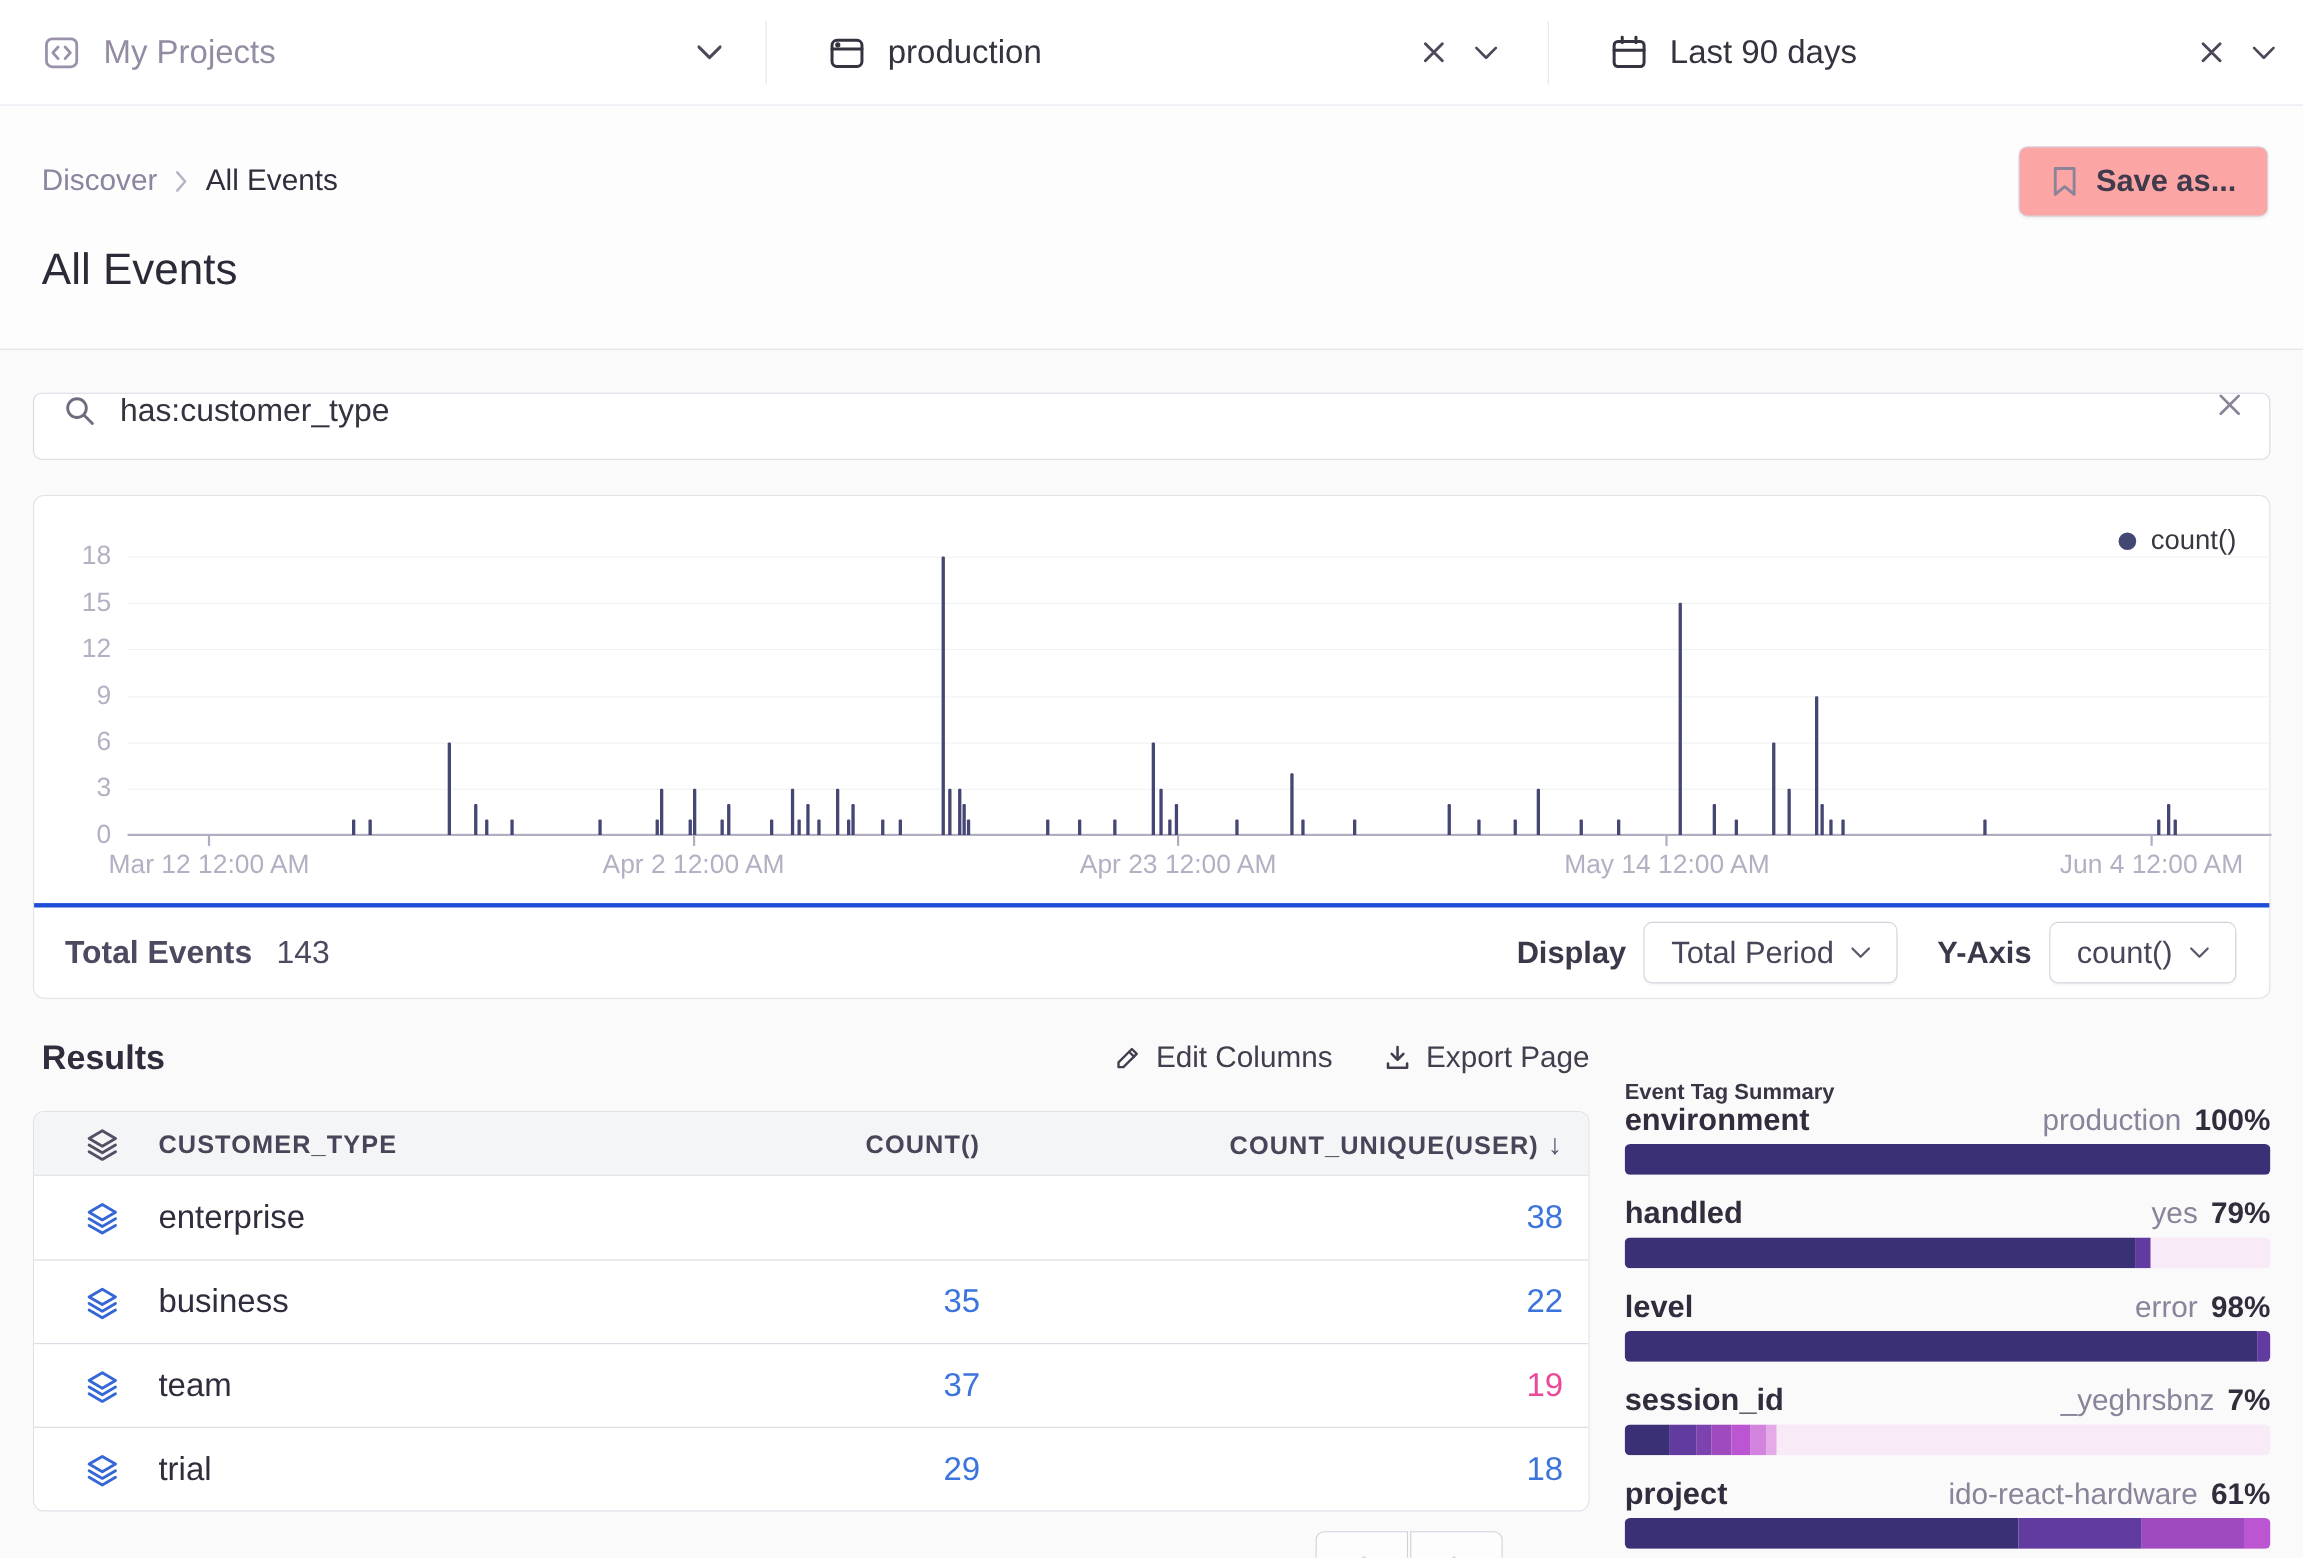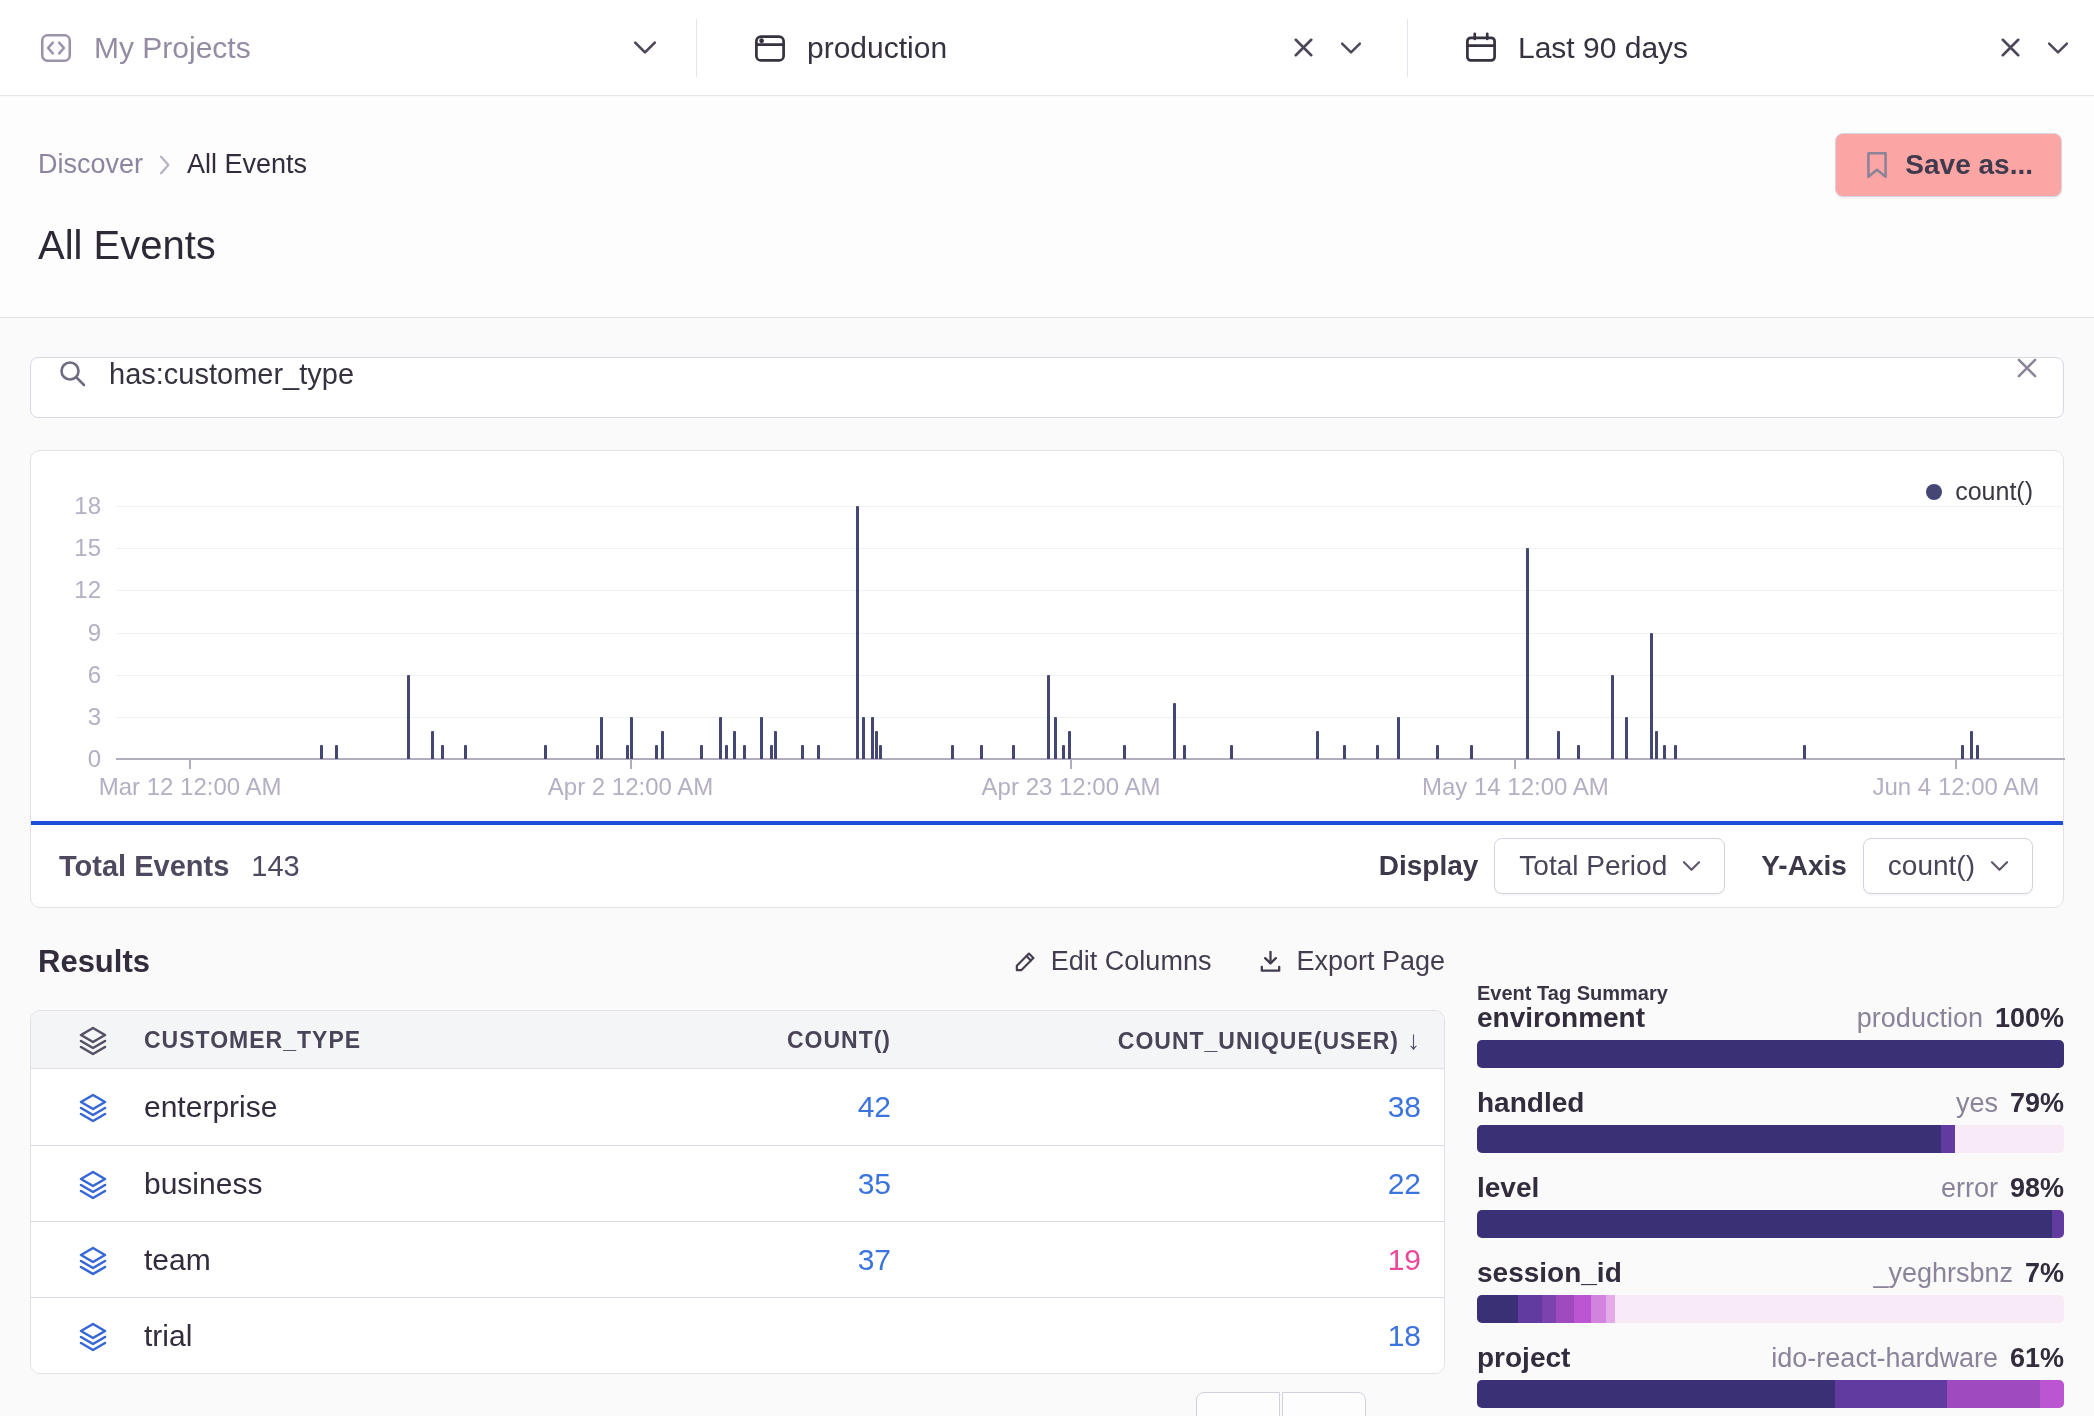--- a/index.html
+++ b/index.html
@@ -343,21 +343,20 @@
     <span class="th th-c3"><span>COUNT_UNIQUE(USER)</span><span class="sort-arrow">↓</span></span>
   </div>
   <div>
       <div class="trow">
         <svg width="28" height="30" viewBox="0 0 28 30" fill="none" stroke="currentColor" stroke-width="2.6" stroke-linejoin="round" stroke-linecap="round" class="row-icon">
     <path d="M14 2 L26 9 L14 16 L2 9 Z"></path>
           <path d="M2 15 L14 22 L26 15"></path>
           <path d="M2 21 L14 28 L26 21"></path>
   </svg>
         <div class="cell-name">enterprise</div>
-        <div class="cell-num cell-count" style="color: rgb(60, 116, 221);">42</div>
         <div class="cell-num cell-unique" style="color: rgb(60, 116, 221);">38</div>
       </div>
       <div class="trow">
         <svg width="28" height="30" viewBox="0 0 28 30" fill="none" stroke="currentColor" stroke-width="2.6" stroke-linejoin="round" stroke-linecap="round" class="row-icon">
     <path d="M14 2 L26 9 L14 16 L2 9 Z"></path>
           <path d="M2 15 L14 22 L26 15"></path>
           <path d="M2 21 L14 28 L26 21"></path>
   </svg>
         <div class="cell-name">business</div>
         <div class="cell-num cell-count" style="color: rgb(60, 116, 221);">35</div>
@@ -373,20 +372,21 @@
         <div class="cell-num cell-count" style="color: rgb(60, 116, 221);">37</div>
         <div class="cell-num cell-unique" style="color: #ec4899;">19</div>
       </div>
       <div class="trow">
         <svg width="28" height="30" viewBox="0 0 28 30" fill="none" stroke="currentColor" stroke-width="2.6" stroke-linejoin="round" stroke-linecap="round" class="row-icon">
     <path d="M14 2 L26 9 L14 16 L2 9 Z"></path>
           <path d="M2 15 L14 22 L26 15"></path>
           <path d="M2 21 L14 28 L26 21"></path>
   </svg>
         <div class="cell-name">trial</div>
+        <div class="cell-num cell-count" style="color: rgb(60, 116, 221);">29</div>
         <div class="cell-num cell-unique" style="color: rgb(60, 116, 221);">18</div>
       </div>
     </div>
 </section>
 
 <div class="pagination">
   <button class="pg-btn pg-prev">
       <span>‹</span>
     </button>
   <button class="pg-btn pg-next">

